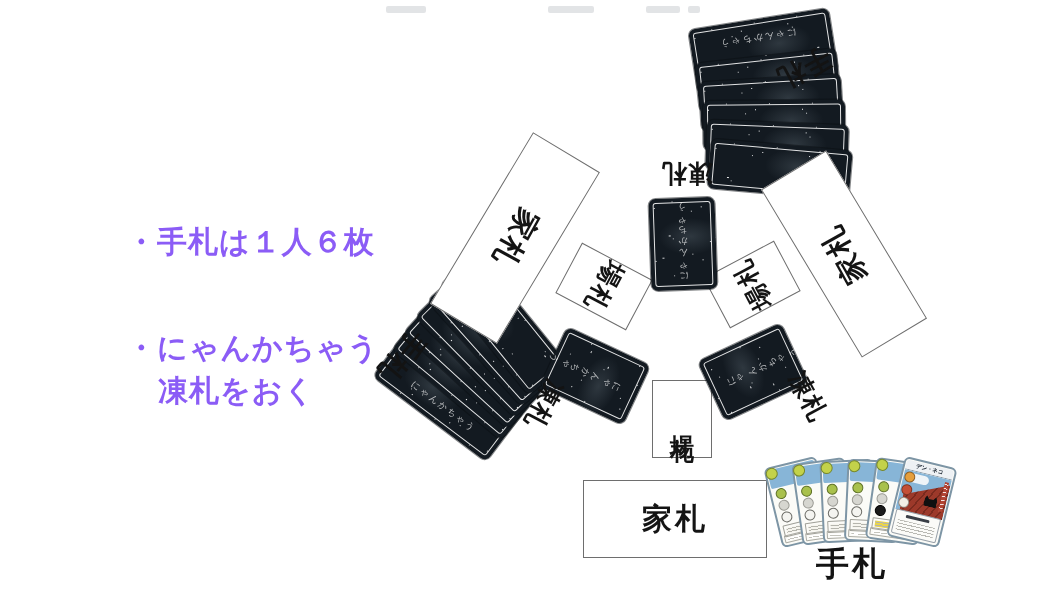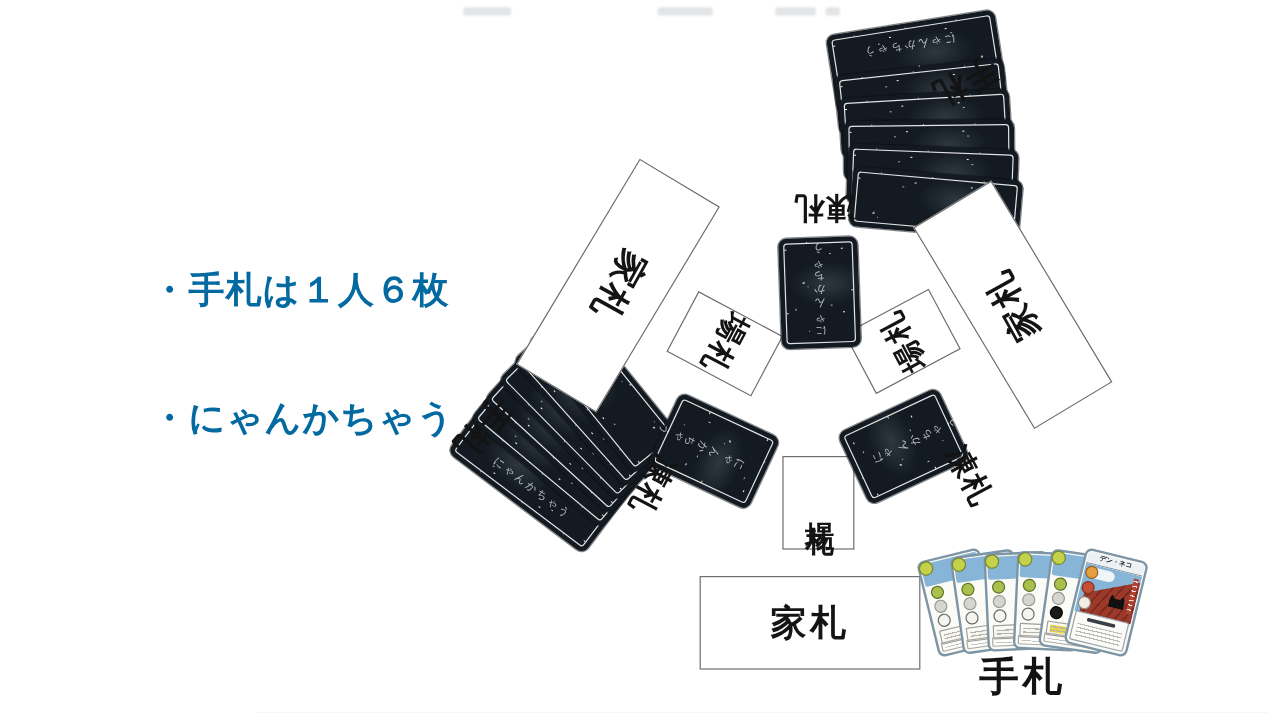--- a/index.html
+++ b/index.html
@@ -7,21 +7,21 @@
     position:relative; width:1057px; height:594px; background:#ffffff;
     overflow:hidden; font-family:"Liberation Sans","DejaVu Sans",sans-serif;
     color:#111;
   }
 
   
   .frag { position:absolute; top:6px; height:7px; background:#b9bdc2; opacity:.4; filter:blur(.7px); border-radius:2px; }
 
   
   .title { position:absolute; left:193px; top:66px; font-size:53px; font-weight:900; letter-spacing:4px; color:#111; }
-  .bullet { position:absolute; font-size:30px; font-weight:600; color:#0369a1; letter-spacing:1px; white-space:nowrap; }
+  .bullet { position:absolute; font-size:30px; font-weight:600; color:#8b5cf6; letter-spacing:1px; white-space:nowrap; }
   .b1 { left:126px; top:222px; }
   .b2 { left:126px; top:328px; }
   .b3 { left:158px; top:371px; }
 
   
   .wrect {
     position:absolute; background:#fff; border:1.5px solid #6e6e6e; box-sizing:border-box;
     display:flex; align-items:center; justify-content:center; z-index:2;
   }
   .rect-label { font-weight:800; color:#141414; white-space:nowrap; letter-spacing:2px; }
@@ -165,20 +165,21 @@
 
 <div class="stage">
 
   <div class="frag" style="left:386px;width:40px;"></div>
   <div class="frag" style="left:548px;width:46px;"></div>
   <div class="frag" style="left:646px;width:34px;"></div>
   <div class="frag" style="left:688px;width:12px;"></div>
 
   <div class="bullet b1">・手札は１人６枚</div>
   <div class="bullet b2">・にゃんかちゃう</div>
+  <div class="bullet b3">凍札をおく</div>
 
   <div class="fanb fan-top">
     <div class="fb back first">
       <span class="btxt-h">にゃんかちゃう</span>
     </div>
     <div class="fb back"></div>
     <div class="fb back"></div>
     <div class="fb back"></div>
     <div class="fb back"></div>
     <div class="fb back"></div>

